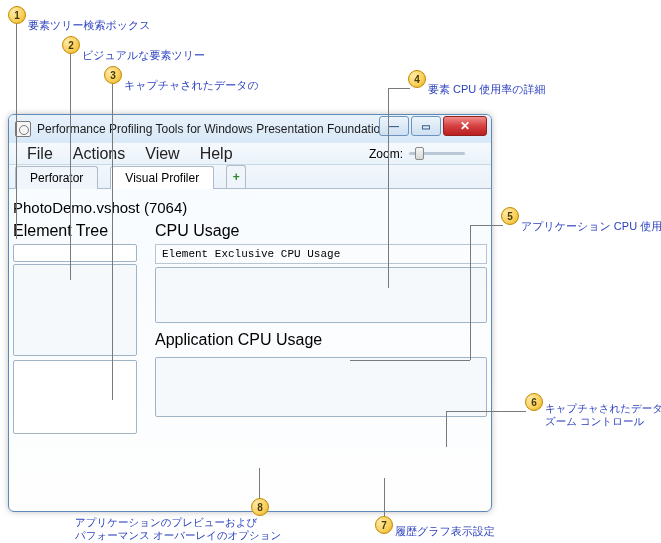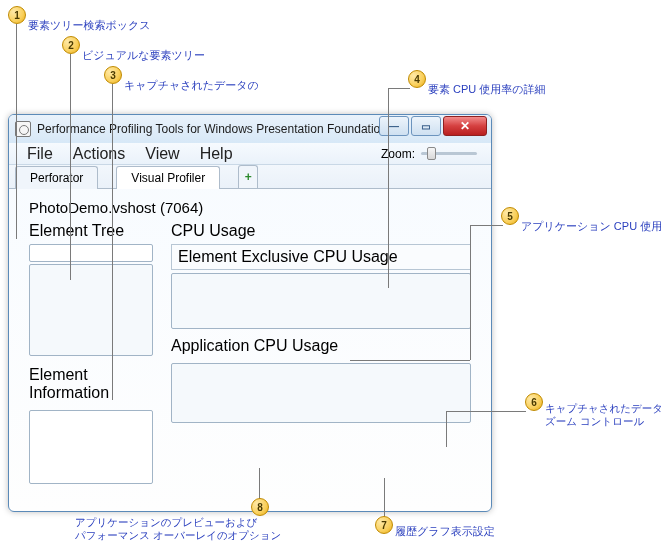--- a/index.html
+++ b/index.html
@@ -109,21 +109,21 @@
     background: linear-gradient(#f6fafe, #eaf2fa);
   }
   .menu-item {
     padding: 2px 10px;
     font-size: 16px;
     color: #222;
   }
   .zoom-group {
     margin-left: auto;
     display: flex; align-items: center;
-    padding-right: 14px;
+    padding-right: 26px;
   }
   .zoom-track {
     width: 56px; height: 3px;
     background: #b9c7d4;
     margin-left: 6px;
     position: relative;
     border-radius: 2px;
   }
   .zoom-thumb {
     position: absolute;
@@ -140,21 +140,21 @@
     display: flex; align-items: flex-end;
     border-bottom: 1px solid #aebccb;
     padding-left: 6px;
     background: linear-gradient(#f2f7fc, #eaf1f9);
   }
   .tab {
     padding: 4px 14px 4px 14px;
     border: 1px solid #aebccb;
     border-bottom: none;
     background: #f0f5fb;
-    margin-right: 18px;
+    margin-right: 12px;
     border-radius: 3px 3px 0 0;
     font-size: 12px;
     position: relative;
     top: 1px;
   }
   .tab.active {
     background: #fff;
     top: 1px;
   }
   .tab-add {
@@ -164,21 +164,21 @@
     border: 1px solid #aebccb;
     border-bottom: none;
     background: #f0f5fb;
     border-radius: 3px 3px 0 0;
     color: #2c8a2c;
     font-weight: bold;
   }
 
   
   .content {
-    padding: 10px 20px;
+    padding: 10px 4px;
     display: grid;
     grid-template-columns: 124px 1fr;
     column-gap: 18px;
   }
   .proc-name {
     grid-column: 1 / -1;
     font-size: 15px;
     margin-bottom: 6px;
   }
   .left-col { display: flex; flex-direction: column; }
@@ -189,23 +189,24 @@
     background: #f5f9fc;
   }
   .search-box { height: 18px; background: #fff; }
   .tree-box { height: 92px; margin-top: 2px; }
   .info-box { height: 74px; margin-top: 4px; background: #fff; }
 
   .right-col { display: flex; flex-direction: column; }
   .cpu-sub {
     border: 1px solid #b7c6d4;
     padding: 3px 6px;
-    font-size: 16px;
+    font-size: 11px;
     margin-bottom: 3px;
     background: #fafcfe;
+    font-family: Liberation Mono, monospace;
   }
   .cpu-graph { height: 56px; }
   .app-cpu-graph { height: 60px; margin-top: 4px; }
 
   .bottom-row {
     display: flex;
     gap: 18px;
     margin-top: 14px;
   }
   .control-options { flex: 1; }
@@ -324,21 +325,20 @@
     <div class="tab-add">+</div>
   </div>
 
   <div class="content">
     <div class="proc-name">PhotoDemo.vshost (7064)</div>
 
     <div class="left-col">
       <div class="hdr">Element Tree</div>
       <div class="box search-box"></div>
       <div class="box tree-box"></div>
-      <div class="hdr" style="margin-top:10px;">Element Information</div>
       <div class="box info-box"></div>
     </div>
 
     <div class="right-col">
       <div class="hdr">CPU Usage</div>
       <div class="cpu-sub">Element Exclusive CPU Usage</div>
       <div class="box cpu-graph"></div>
 
       <div class="hdr" style="margin-top:8px;">Application CPU Usage</div>
       <div class="box app-cpu-graph"></div>

